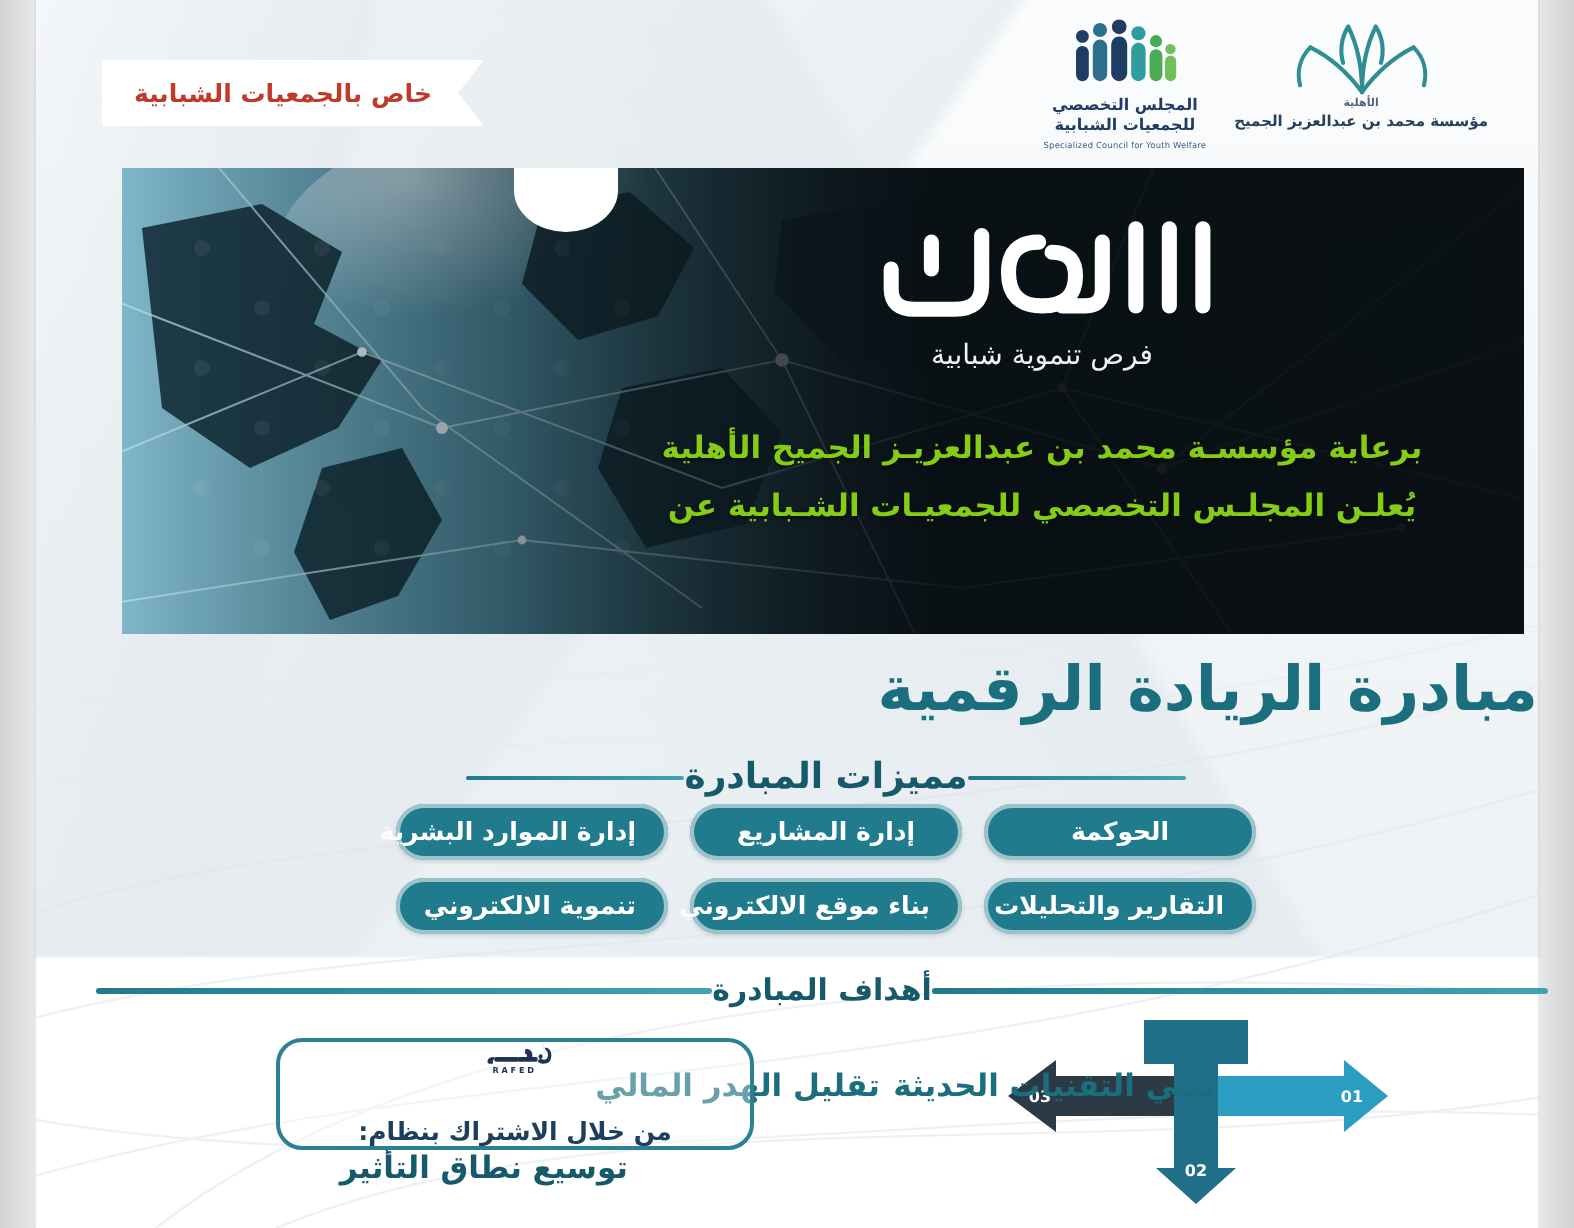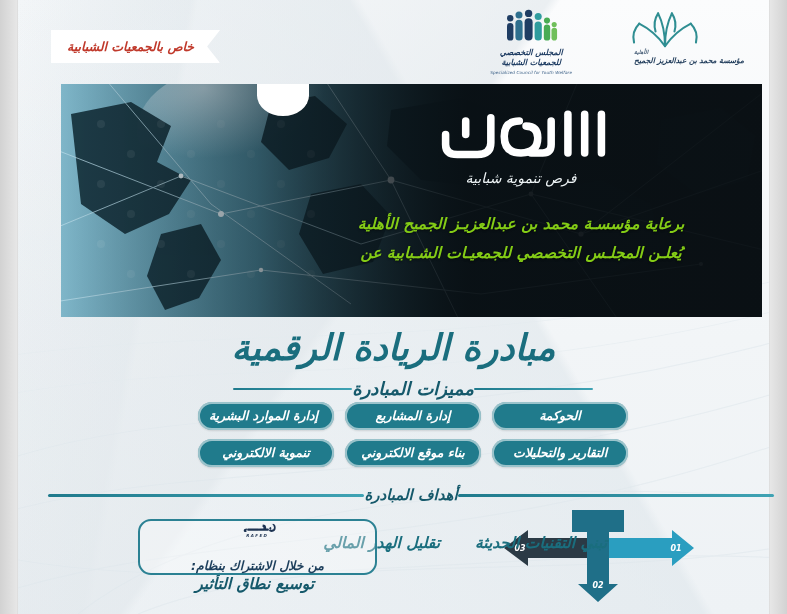--- a/index.html
+++ b/index.html
@@ -20,28 +20,27 @@
     width: 787px;
     height: 614px;
     background: #ffffff;
     overflow: hidden;
   }
   .sheet {
     position: absolute;
     left: 18px;
     top: 0px;
     width: 751px;
-    height: 614px;
+    height: 478px;
     background:
       linear-gradient(125deg, rgba(255,255,255,0) 0%, rgba(226,232,236,0.65) 45%, rgba(255,255,255,0) 46%),
       linear-gradient(60deg,  rgba(255,255,255,0) 0%, rgba(222,230,235,0.55) 62%, rgba(255,255,255,0) 63%),
       linear-gradient(100deg, rgba(255,255,255,0) 0%, rgba(228,234,238,0.5) 20%, rgba(255,255,255,0) 21%),
       linear-gradient(180deg, #fbfcfd 0%, #f2f5f7 55%, #eef2f5 100%);
     box-shadow: 0 0 0 1px rgba(0,0,0,0.035);
-    font-style: italic;
   }
   .edge-l, .edge-r {
     position: absolute;
     top: 0;
     width: 18px;
     height: 614px;
     background: linear-gradient(90deg, #d2d2d2, #e8e8e8);
   }
   .edge-l { left: 0; }
   .edge-r { right: 0; background: linear-gradient(270deg, #d2d2d2, #e8e8e8); }
@@ -86,25 +85,24 @@
     gap: 14px;
     z-index: 6;
   }
   .logo-block { display: flex; flex-direction: column; align-items: center; }
   .logo-jameeh-mark { width: 86px; height: 40px; }
   .logo-jameeh-text {
     margin-top: 1px;
     font-size: 7.5px;
     color: #25405e;
     letter-spacing: .1px;
-    text-align: left;
+    text-align: center;
     line-height: 1.25;
     white-space: nowrap;
     font-weight: bold;
-    margin-left: 48px;
   }
   .logo-jameeh-text .tiny { font-size: 5.5px; opacity: .8; display: block; }
 
   .logo-council-mark { width: 56px; height: 38px; }
   .logo-council-text {
     margin-top: 2px;
     font-size: 8px;
     color: #1f3d63;
     text-align: center;
     line-height: 1.3;
@@ -176,22 +174,21 @@
     letter-spacing: .2px;
     text-shadow: 0 1px 2px rgba(0,0,0,.5);
   }
 
   
   .main-title {
     position: absolute;
     left: 0;
     right: 0;
     top: 327px;
-    text-align: center;
-    font-size: 36px;
+    font-size: 31px;
     font-weight: bold;
     color: #1a6e7e;
     letter-spacing: .3px;
     z-index: 5;
   }
 
   
   .section-head {
     position: absolute;
     display: flex;

